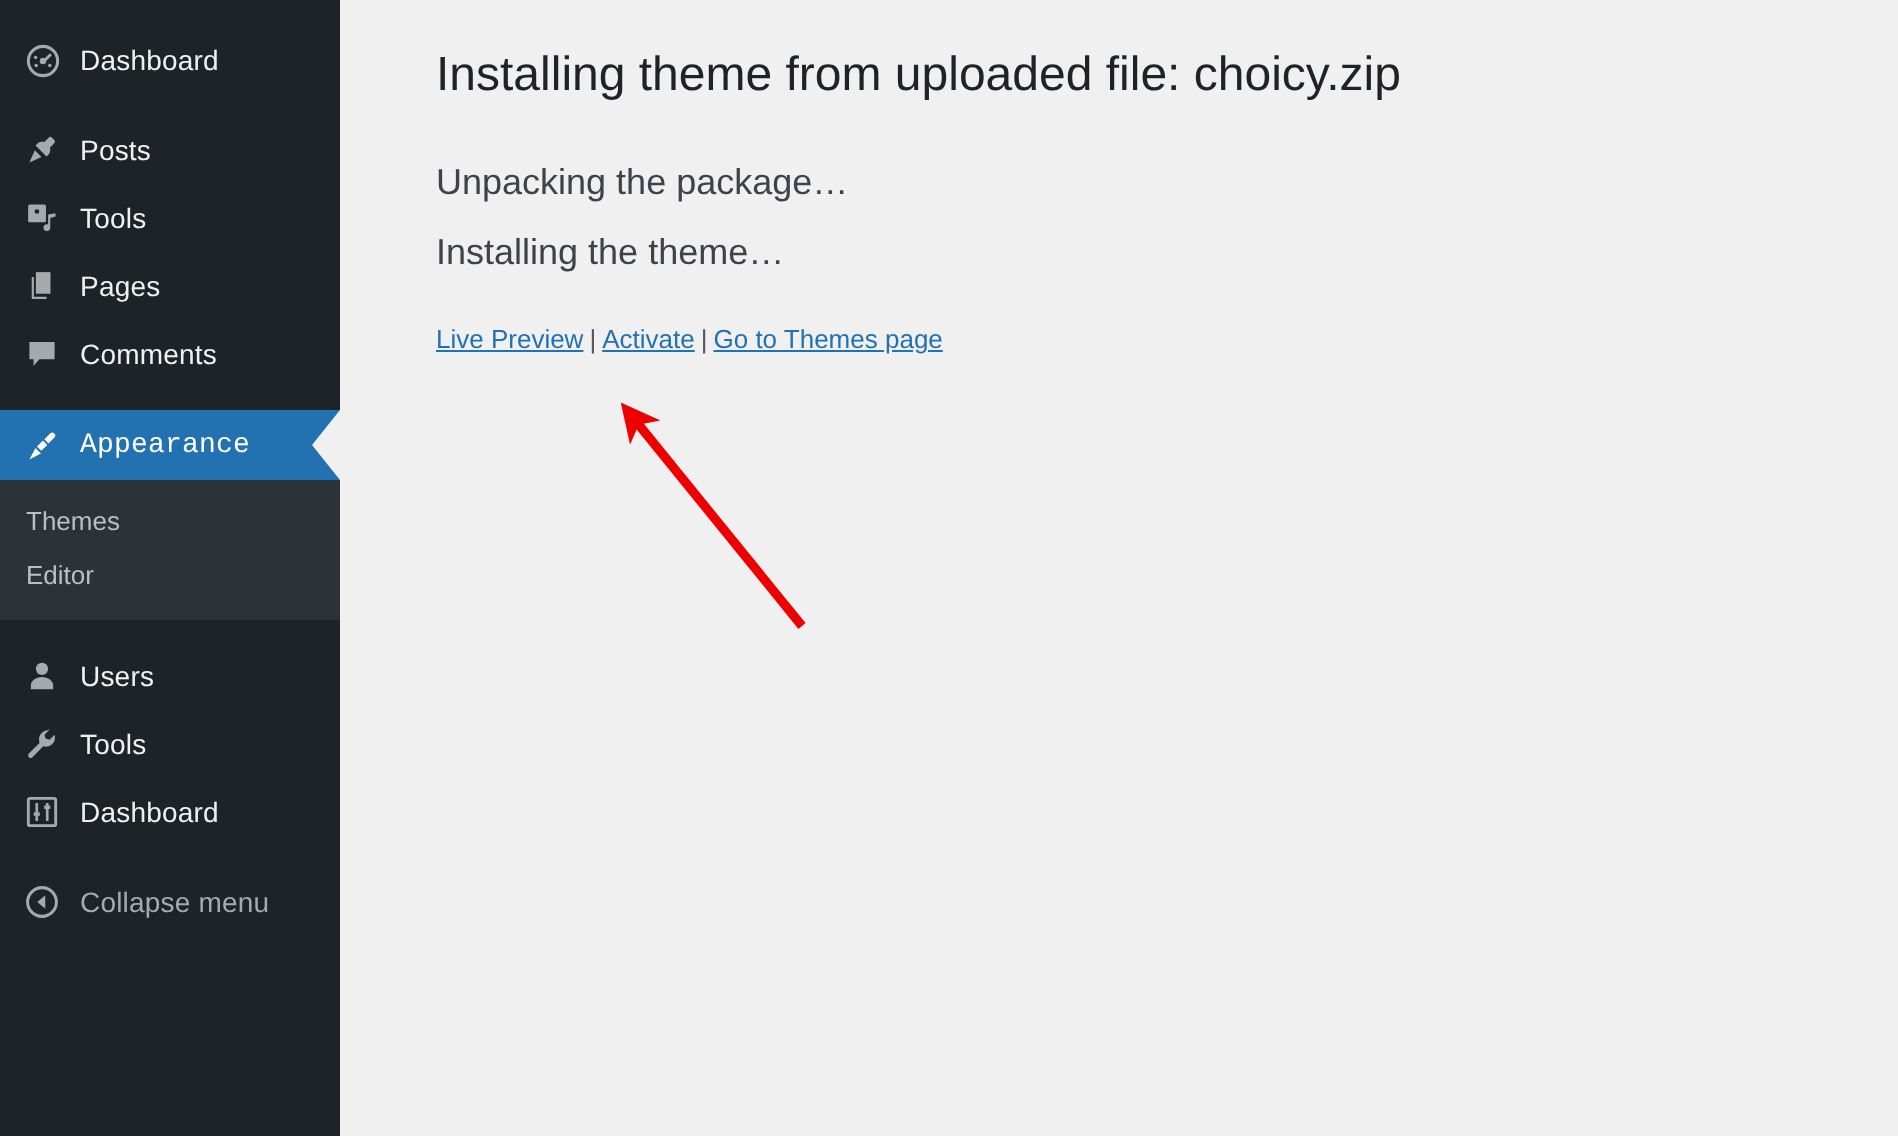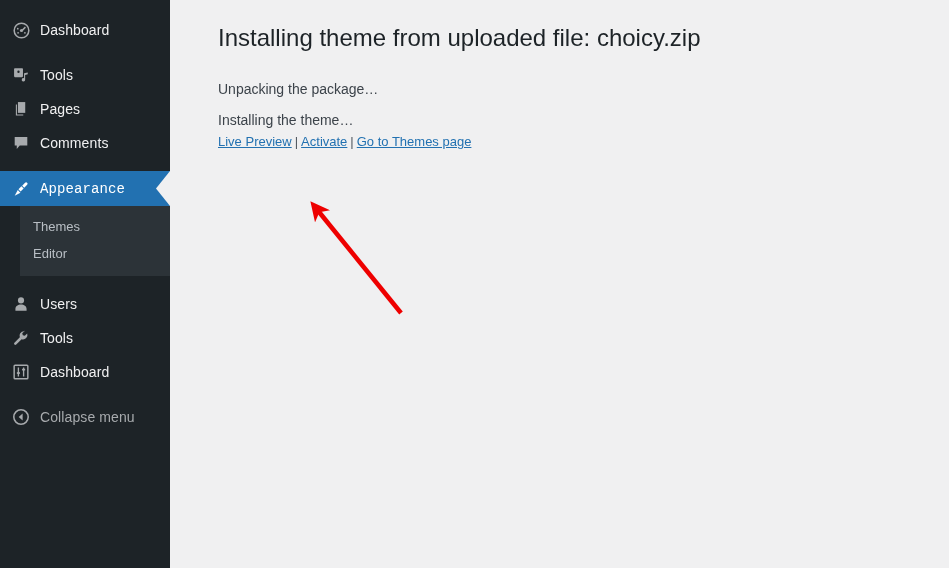--- a/index.html
+++ b/index.html
@@ -79,21 +79,20 @@
     width: 14px;
     height: 35px;
     background: #f0f0f1;
     clip-path: polygon(100% 0, 100% 100%, 0 50%);
   }
 
   
   .submenu {
     background: #2c3338;
     padding: 7px 0 9px 0;
-    margin-left: 20px;
   }
   .submenu-item {
     display: block;
     padding: 6px 0 6px 13px;
     font-size: 13px;
     color: #b9bfc5;
     cursor: pointer;
     text-decoration: none;
   }
 
@@ -114,31 +113,31 @@
 
   #page-title {
     font-size: 24px;
     font-weight: 400;
     color: #1d2327;
     padding: 22px 0 9px 24px;
     line-height: 1.3;
   }
 
   .msg {
-    font-size: 14px;
+    font-size: 18px;
     color: #3c434a;
     padding: 0 0 0 24px;
     line-height: 1;
     margin-top: 17px;
   }
   .msg.m1 { margin-top: 20px; }
 
   #action-links {
     padding-left: 24px;
-    margin-top: 8px;
+    margin-top: 28px;
     font-size: 13px;
     color: #50575e;
     line-height: 1;
   }
   #action-links a {
     color: #2271b1;
     text-decoration: underline;
   }
   #action-links .sep {
     color: #50575e;
@@ -170,20 +169,28 @@
         <circle cx="6.1" cy="8.1" r="0.9"></circle>
         <circle cx="6.4" cy="12.4" r="0.9"></circle>
         <circle cx="13.6" cy="12.4" r="0.9"></circle>
       </svg>
     </span>
     <span class="mi-label">Dashboard</span>
   </a>
 
   <div class="menu-sep"></div>
 
+  <a class="menu-item">
+    <span class="mi-icon">
+      <svg width="18" height="18" viewBox="0 0 20 20" fill="currentColor">
+        <path d="M15.6 3.2a1.3 1.3 0 0 0-1.9 0l-2.4 2.4c-.9-.3-2.3-.4-3.6.6L6.4 7.5l6.1 6.1 1.3-1.3c1-1.3.9-2.7.6-3.6l2.4-2.4a1.3 1.3 0 0 0 0-1.9zM6 10.2 3 16.9l6.7-3z"></path>
+      </svg>
+    </span>
+    <span class="mi-label">Posts</span>
+  </a>
 
   <a class="menu-item">
     <span class="mi-icon">
       <svg width="18" height="18" viewBox="0 0 20 20" fill="currentColor">
         <path d="M2.5 2.6h9.4v9.4H2.5z" opacity="0"></path>
         <path d="M11.3 2.5H3.2a.9.9 0 0 0-.9.9v8.1c0 .5.4.9.9.9h8.1c.5 0 .9-.4.9-.9V3.4a.9.9 0 0 0-.9-.9zM7.2 5.1a1.3 1.3 0 1 1 0 2.6 1.3 1.3 0 0 1 0-2.6z"></path>
         <path d="M13.4 8.1v5.5a1.9 1.9 0 1 0 1.2 1.7V10l2.9-.8V7.3z"></path>
       </svg>
     </span>
     <span class="mi-label">Tools</span>

